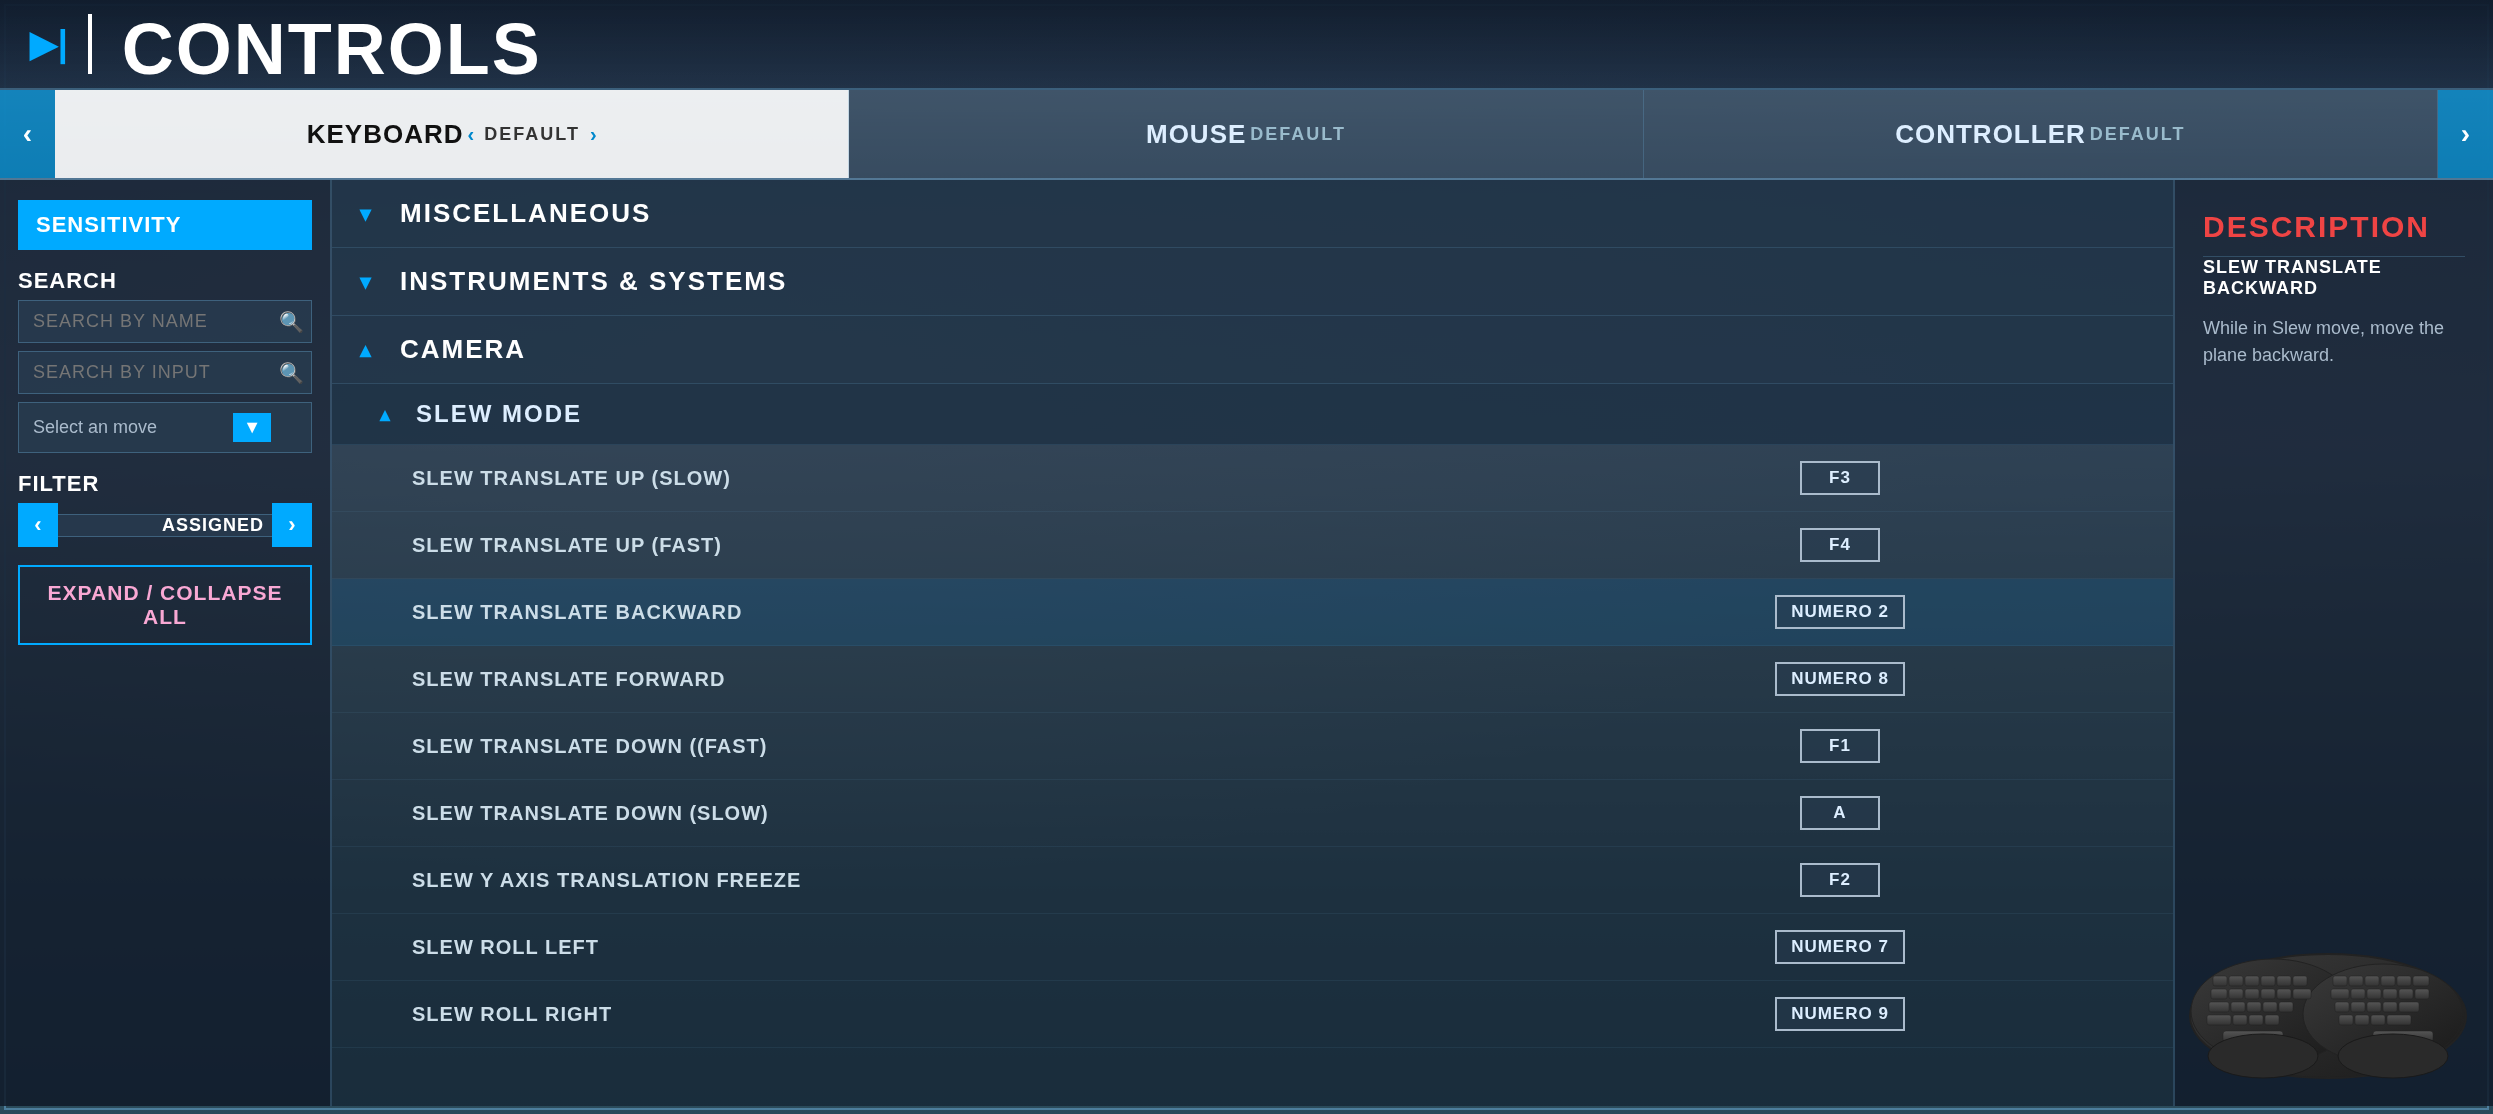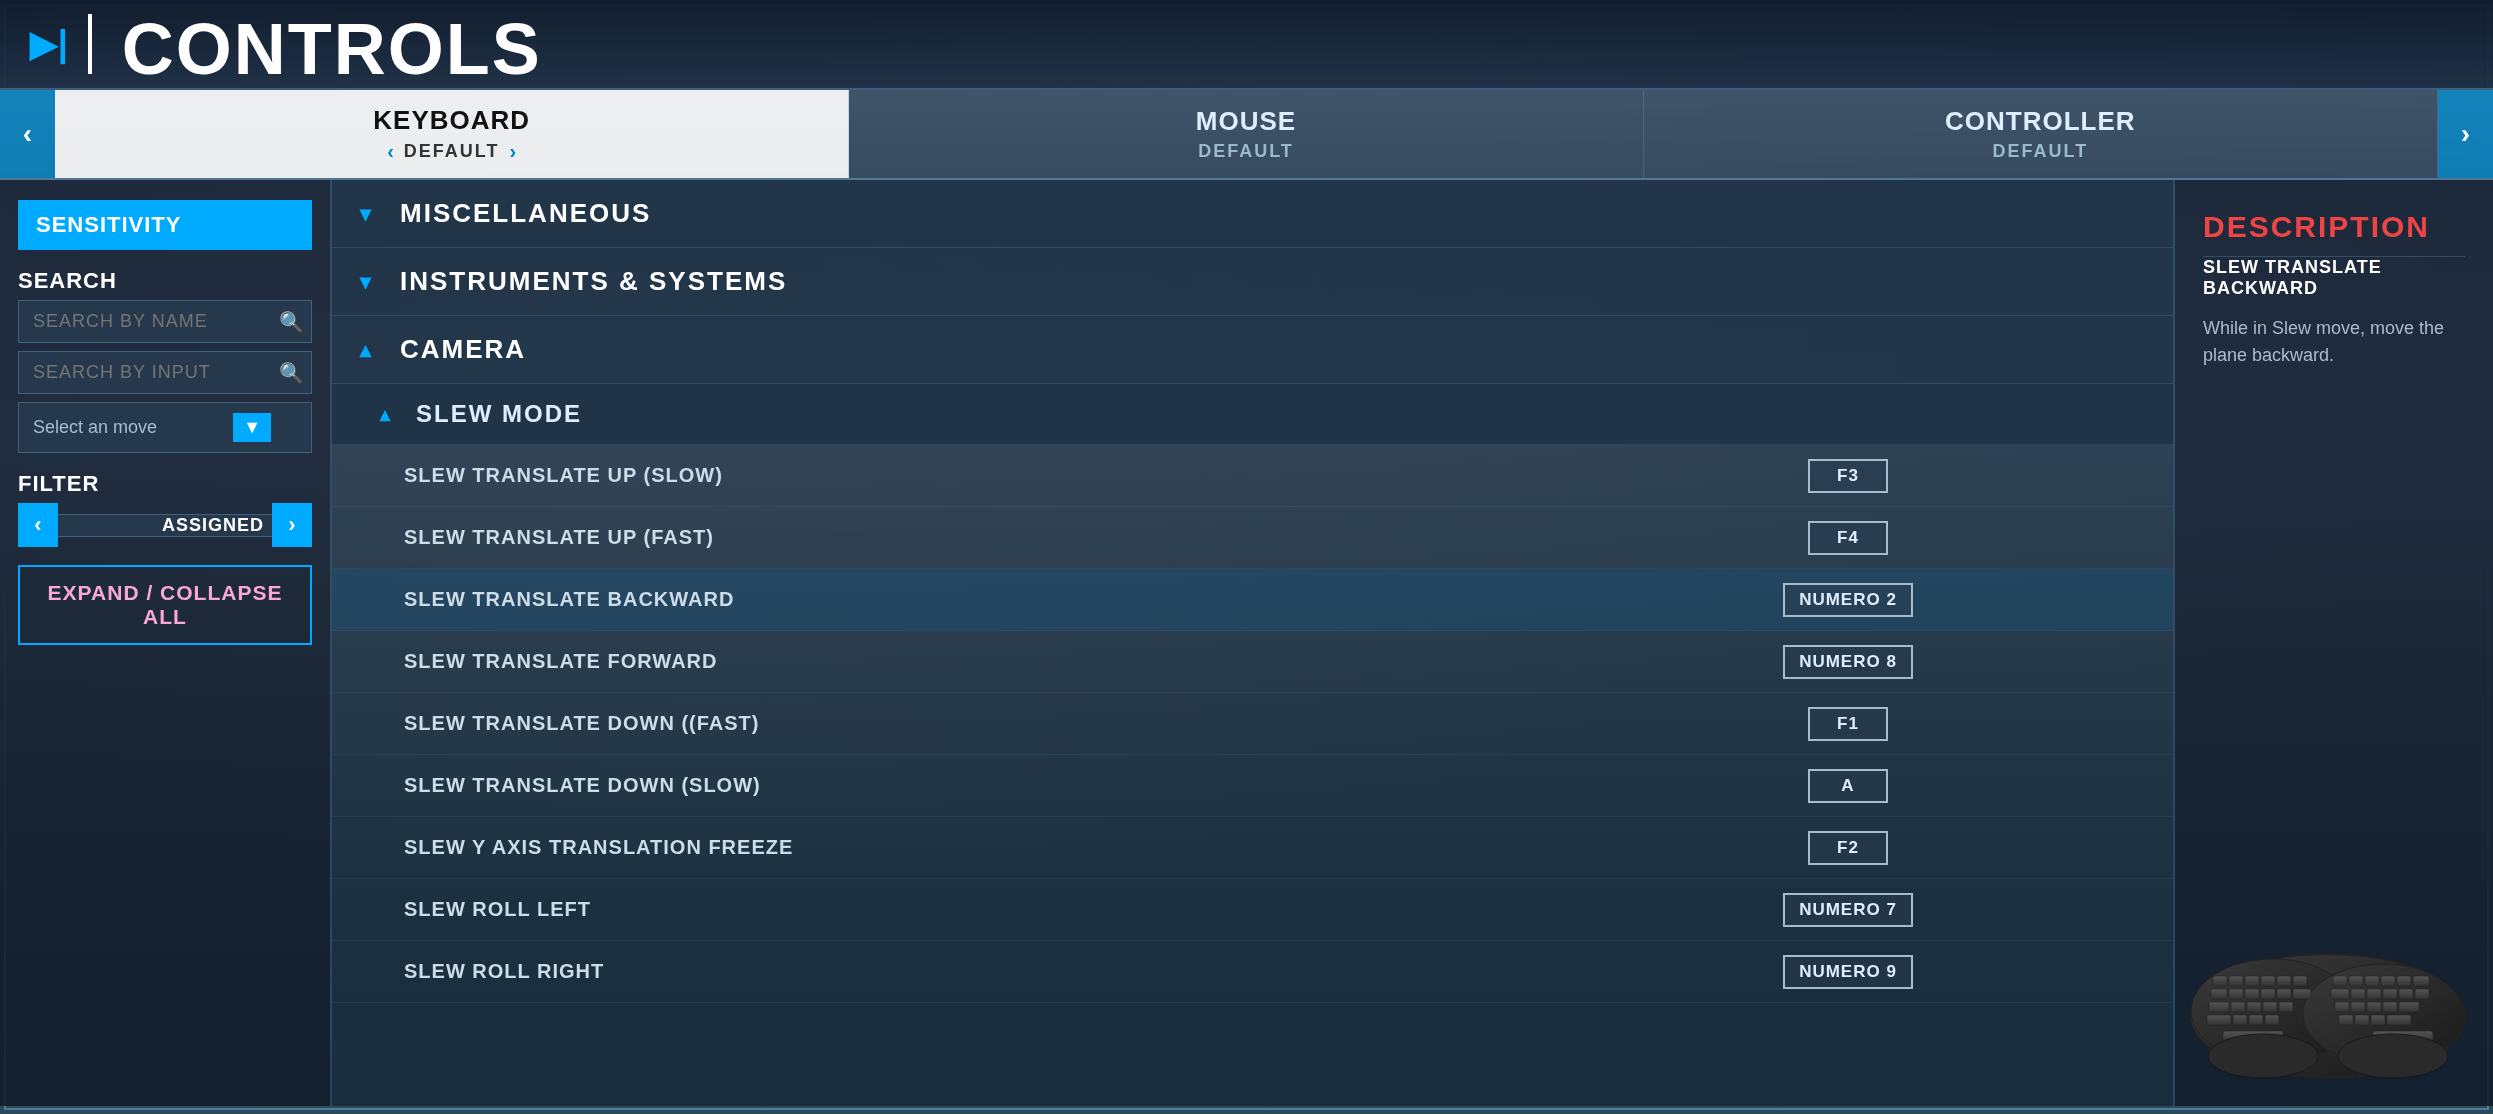--- a/index.html
+++ b/index.html
@@ -91,21 +91,21 @@
       cursor: pointer;
       flex-shrink: 0;
     }
     .tabs-container {
       display: flex;
       flex: 1;
     }
     .tab {
       flex: 1;
       display: flex;
-      flex-direction: column;
+      flex-direction: row;
       align-items: center;
       justify-content: center;
       cursor: pointer;
       border-right: 1px solid rgba(100,160,200,0.3);
       gap: 4px;
     }
     .tab.active {
       background: rgba(255,255,255,0.9);
     }
     .tab:not(.active) {
@@ -332,21 +332,21 @@
       font-size: 24px;
       font-weight: 900;
       letter-spacing: 2px;
       text-transform: uppercase;
     }
 
     
     .control-row {
       display: flex;
       align-items: center;
-      padding: 0;
+      padding: 8px;
       border-bottom: 1px solid rgba(100,160,200,0.1);
       min-height: 62px;
     }
     .control-row.selected { background: rgba(0,120,200,0.15); }
     .control-name {
       flex: 1;
       color: #ccdde8;
       font-size: 20px;
       font-weight: 700;
       letter-spacing: 1px;

